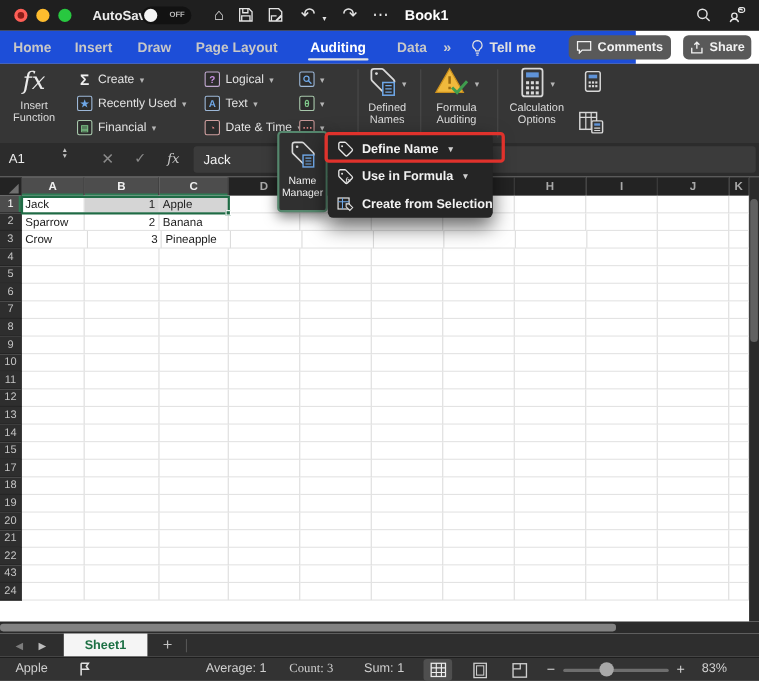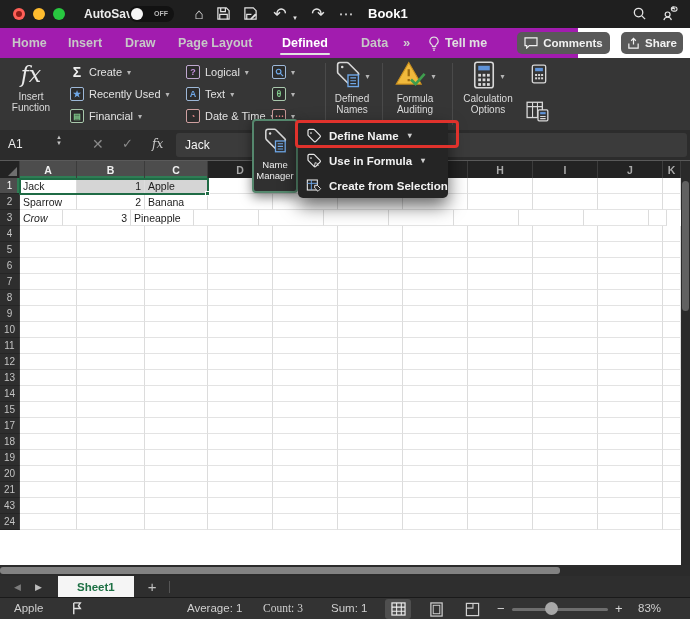--- a/index.html
+++ b/index.html
@@ -14,21 +14,21 @@
   #tl-yellow { left:33px; background:#febc2e; }
   #tl-green { left:53px; background:#28c840; }
   #autosave-label { position:absolute; left:84px; top:7px; font-size:12px; font-weight:bold; color:#ececec; }
   #autosave-toggle { position:absolute; left:129px; top:6px; width:45px; height:16px; border-radius:9px; background:#121212; }
   #autosave-knob { position:absolute; left:2px; top:2px; width:12px; height:12px; border-radius:50%; background:#f5f5f5; }
   #autosave-state { position:absolute; right:6px; top:4px; font-size:7px; font-weight:bold; color:#b9b9b9; }
   .tb-icon { position:absolute; top:5px; height:18px; color:#e3e3e3; font-size:15px; line-height:18px; text-align:center; }
   #doc-title { position:absolute; left:368px; top:6px; font-size:13px; font-weight:bold; color:#ffffff; }
 
   
-  #tabrow { position:absolute; left:0; top:28px; width:578px; height:30px; background:#a21caf; }
+  #tabrow { position:absolute; left:0; top:28px; width:578px; height:30px; background:#1d4ed8; }
   .tab { position:absolute; top:0; height:30px; line-height:30px; font-size:12.5px; font-weight:bold; color:#c7c7c7; }
   .tab.active { color:#ffffff; }
   .tab.active::after { content:""; position:absolute; left:-2px; right:-2px; bottom:3px; height:2px; background:#e2e2e2; border-radius:1px; }
   #tab-overflow { position:absolute; left:403px; top:0; height:30px; line-height:29px; color:#cfcfcf; font-size:13px; letter-spacing:-2px; }
   #tellme { position:absolute; left:428px; top:0; height:30px; display:flex; align-items:center; gap:5px; color:#e0e0e0; font-size:12.5px; font-weight:bold; }
   .pillbtn { position:absolute; top:4px; height:22px; background:#595959; border-radius:5px; color:#f2f2f2; font-size:11.5px; font-weight:bold; display:flex; align-items:center; justify-content:center; gap:5px; }
   #btn-comments { left:517px; width:93px; }
   #btn-share { left:621px; width:62px; }
 
   
@@ -158,21 +158,21 @@
           <rect x="11" y="1" width="6" height="4.5" rx="2" fill="none" stroke="#e3e3e3" stroke-width="1.2"></rect>
         </svg>
     </span>
   </div>
 
   <div id="tabrow">
     <span class="tab" style="left:12px;">Home</span>
     <span class="tab" style="left:68px;">Insert</span>
     <span class="tab" style="left:125px;">Draw</span>
     <span class="tab" style="left:178px;">Page Layout</span>
-    <span class="tab active" style="left:282px;">Defined</span>
+    <span class="tab active" style="left:282px;">Auditing</span>
     <span class="tab" style="left:361px;">Data</span>
     <span class="tab" id="tab-overflow">»</span>
     <span id="tellme">
       <svg width="12" height="15" viewBox="0 0 12 16">
           <path d="M6 1a4.5 4.5 0 0 1 2.5 8.2c-.6.4-.8 1-.8 1.8H4.3c0-.8-.2-1.4-.8-1.8A4.5 4.5 0 0 1 6 1z" fill="none" stroke="#e0e0e0" stroke-width="1.2"></path>
           <path d="M4.5 13h3M5 15h2" stroke="#e0e0e0" stroke-width="1.2"></path>
         </svg>
       <span>Tell me</span>
     </span>
     <div class="pillbtn" id="btn-comments">
@@ -377,21 +377,21 @@
           <div class="cell" style="width: 65px;"></div>
           <div class="cell" style="width: 65px;"></div>
           <div class="cell" style="width: 65px;"></div>
           <div class="cell" style="width: 65px;"></div>
           <div class="cell" style="width: 65px;"></div>
           <div class="cell" style="width: 65px;"></div>
           <div class="cell" style="width: 18px;"></div>
         </div>
         <div class="grow">
           <div class="rowh">3</div>
-          <div class="cell" style="width: 43px; font-style: italic;">Crow</div>
+          <div class="cell" style="width: 60px;">Crow</div>
           <div class="cell num" style="width: 68px;">3</div>
           <div class="cell" style="width: 63px;">Pineapple</div>
           <div class="cell" style="width: 65px;"></div>
           <div class="cell" style="width: 65px;"></div>
           <div class="cell" style="width: 65px;"></div>
           <div class="cell" style="width: 65px;"></div>
           <div class="cell" style="width: 65px;"></div>
           <div class="cell" style="width: 65px;"></div>
           <div class="cell" style="width: 65px;"></div>
           <div class="cell" style="width: 18px;"></div>
@@ -615,20 +615,34 @@
           <div class="cell" style="width: 65px;"></div>
           <div class="cell" style="width: 65px;"></div>
           <div class="cell" style="width: 65px;"></div>
           <div class="cell" style="width: 65px;"></div>
           <div class="cell" style="width: 65px;"></div>
           <div class="cell" style="width: 65px;"></div>
           <div class="cell" style="width: 18px;"></div>
         </div>
         <div class="grow">
           <div class="rowh">21</div>
+          <div class="cell" style="width: 57px;"></div>
+          <div class="cell" style="width: 68px;"></div>
+          <div class="cell" style="width: 63px;"></div>
+          <div class="cell" style="width: 65px;"></div>
+          <div class="cell" style="width: 65px;"></div>
+          <div class="cell" style="width: 65px;"></div>
+          <div class="cell" style="width: 65px;"></div>
+          <div class="cell" style="width: 65px;"></div>
+          <div class="cell" style="width: 65px;"></div>
+          <div class="cell" style="width: 65px;"></div>
+          <div class="cell" style="width: 18px;"></div>
+        </div>
+        <div class="grow">
+          <div class="rowh">22</div>
           <div class="cell" style="width: 57px;"></div>
           <div class="cell" style="width: 68px;"></div>
           <div class="cell" style="width: 63px;"></div>
           <div class="cell" style="width: 65px;"></div>
           <div class="cell" style="width: 65px;"></div>
           <div class="cell" style="width: 65px;"></div>
           <div class="cell" style="width: 65px;"></div>
           <div class="cell" style="width: 65px;"></div>
           <div class="cell" style="width: 65px;"></div>
           <div class="cell" style="width: 65px;"></div>

